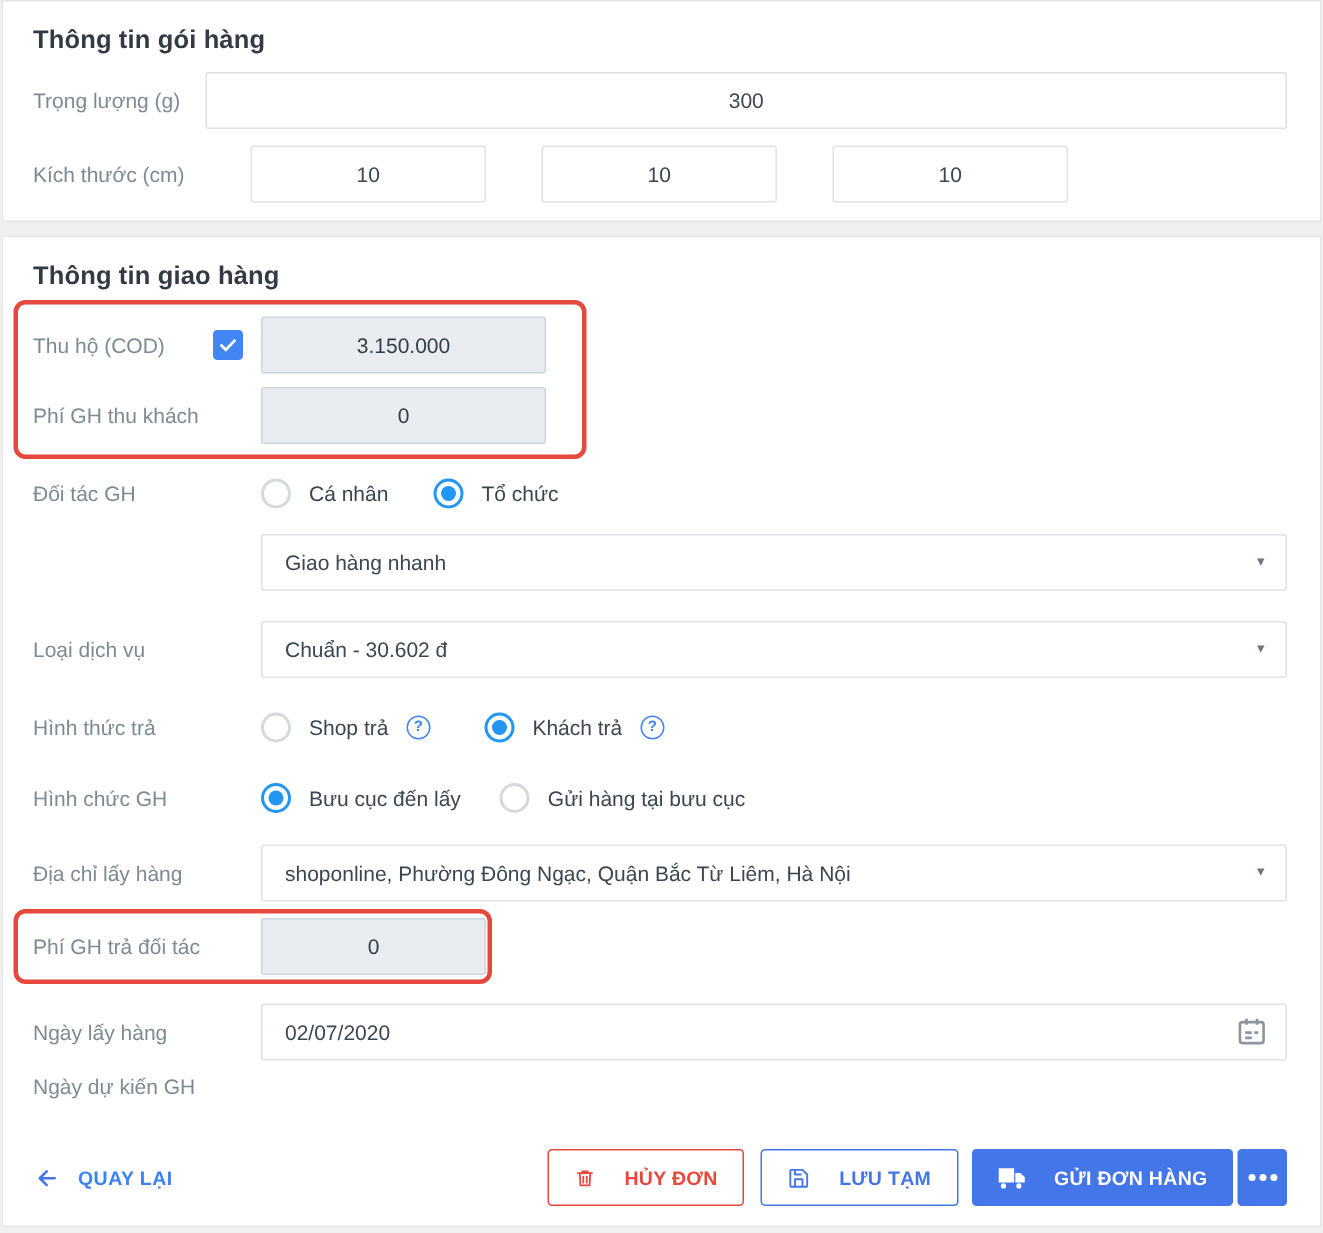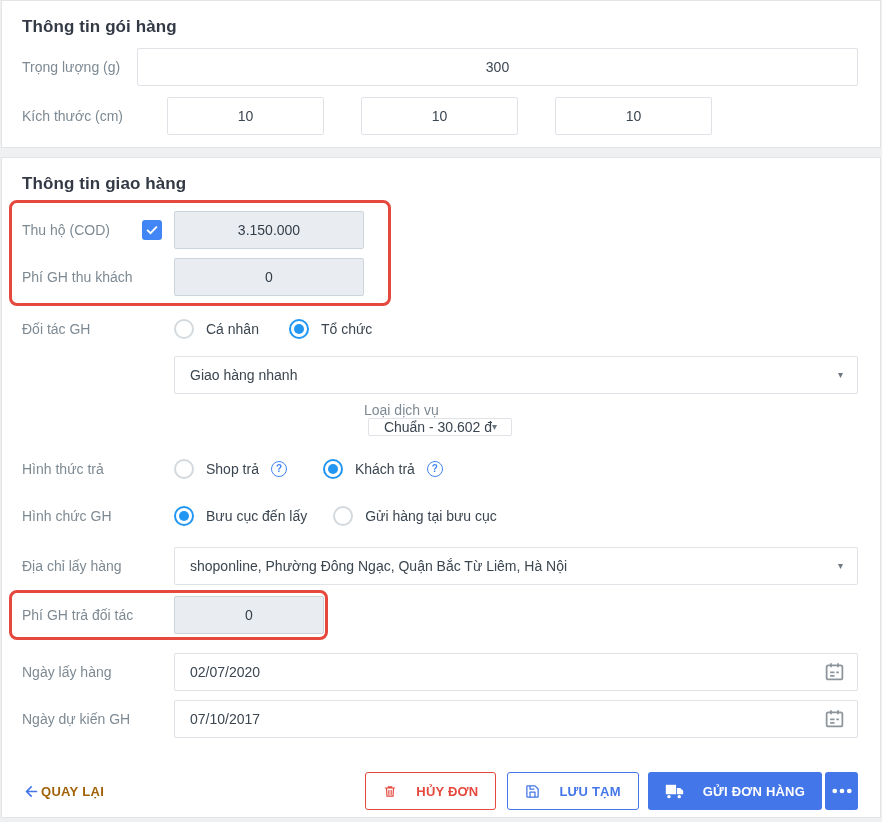--- a/index.html
+++ b/index.html
@@ -34,26 +34,26 @@
   .radio.on::after { content:""; position:absolute; inset:3px; border-radius:50%; background:#2196f3; }
   .radio-group { display:inline-flex; align-items:center; gap:12px; font-size:14px; color:#3b4650; }
   .help { width:16px; height:16px; border:1px solid #4285f4; border-radius:50%; color:#4285f4;
           font-size:10px; line-height:14px; text-align:center; font-weight:700; display:inline-block; }
   .select { height:38px; border:1px solid #dfe2e6; border-radius:2px; display:flex; align-items:center;
             justify-content:space-between; padding:0 14px 0 15px; font-size:14px; color:#3b4650; background:#fff; }
   .caret { color:#6f7780; font-size:10px; line-height:1; }
   .date-wrap { position:relative; display:flex; flex:1; }
   .date-wrap .input { flex:1; padding-right:28px; }
   .cal-icon { position:absolute; right:13px; top:8px; }
-  .mt13 { margin-top:13px; } .mt17 { margin-top:17px; } .mt8 { margin-top:8px;flex-direction:column; }
+  .mt13 { margin-top:13px; } .mt17 { margin-top:17px; } .mt8 { margin-top:20px; }
   .mt23 { margin-top:23px; } .mt27 { margin-top:27px; } .mt21 { margin-top:21px; }
   .mt9 { margin-top:9px; } .mt11 { margin-top:11px; }
   .gap30 { gap:30px; } .gap36 { gap:36px; } .gap26 { gap:26px; }
   .footer { display:flex; align-items:center; justify-content:space-between; margin-top:34px; }
-  .back-link { display:inline-flex; align-items:center; color:#a16207; font-size:13px;
+  .back-link { display:inline-flex; align-items:center; gap:11px; color:#3b82f6; font-size:13px;
                font-weight:700; letter-spacing:.3px; cursor:pointer; }
   .btns { display:inline-flex; align-items:center; }
   .btn { height:38px; border-radius:3px; display:inline-flex; align-items:center; justify-content:center;
          gap:19px; font-size:13px; font-weight:700; padding:0 17px; letter-spacing:.2px; cursor:pointer;
          background:#fff; font-family:inherit; }
   .btn-cancel { border:1px solid #e5483c; color:#e5483c; margin-right:11px; }
   .btn-save   { border:1px solid #4376e8; color:#4376e8; margin-right:9px; }
   .btn-submit { background:#4376e8; color:#fff; border:none; margin-right:3px; }
   .btn-more   { background:#4376e8; border:none; width:33px; padding:0; }
 </style>
@@ -184,29 +184,20 @@
           <svg width="21" height="21" viewBox="0 0 24 24" fill="none" stroke="#8d959c" stroke-width="2">
             <rect x="3" y="5" width="18" height="16" rx="2"></rect>
               <path d="M8 2.5V7M16 2.5V7M7 13h5M7 17h5M14 13h3"></path>
           </svg>
         </span>
       </div>
     </div>
 
     <div class="row mt9">
       <span class="flabel w152">Ngày dự kiến GH</span>
-      <div class="date-wrap">
-        <input class="input" type="text" value="07/10/2017" style="">
-        <span class="cal-icon">
-          <svg width="21" height="21" viewBox="0 0 24 24" fill="none" stroke="#8d959c" stroke-width="2">
-            <rect x="3" y="5" width="18" height="16" rx="2"></rect>
-              <path d="M8 2.5V7M16 2.5V7M7 13h5M7 17h5M14 13h3"></path>
-          </svg>
-        </span>
-      </div>
     </div>
 
     <div class="footer">
       <span class="back-link">
         <svg width="19" height="17" viewBox="0 0 24 24" fill="none" stroke="#4376e8" stroke-width="2.4" stroke-linecap="round" stroke-linejoin="round">
           <path d="M19 12H5.5M11.5 5.5L5 12l6.5 6.5"></path>
         </svg>
         <span>QUAY LẠI</span>
       </span>
 

